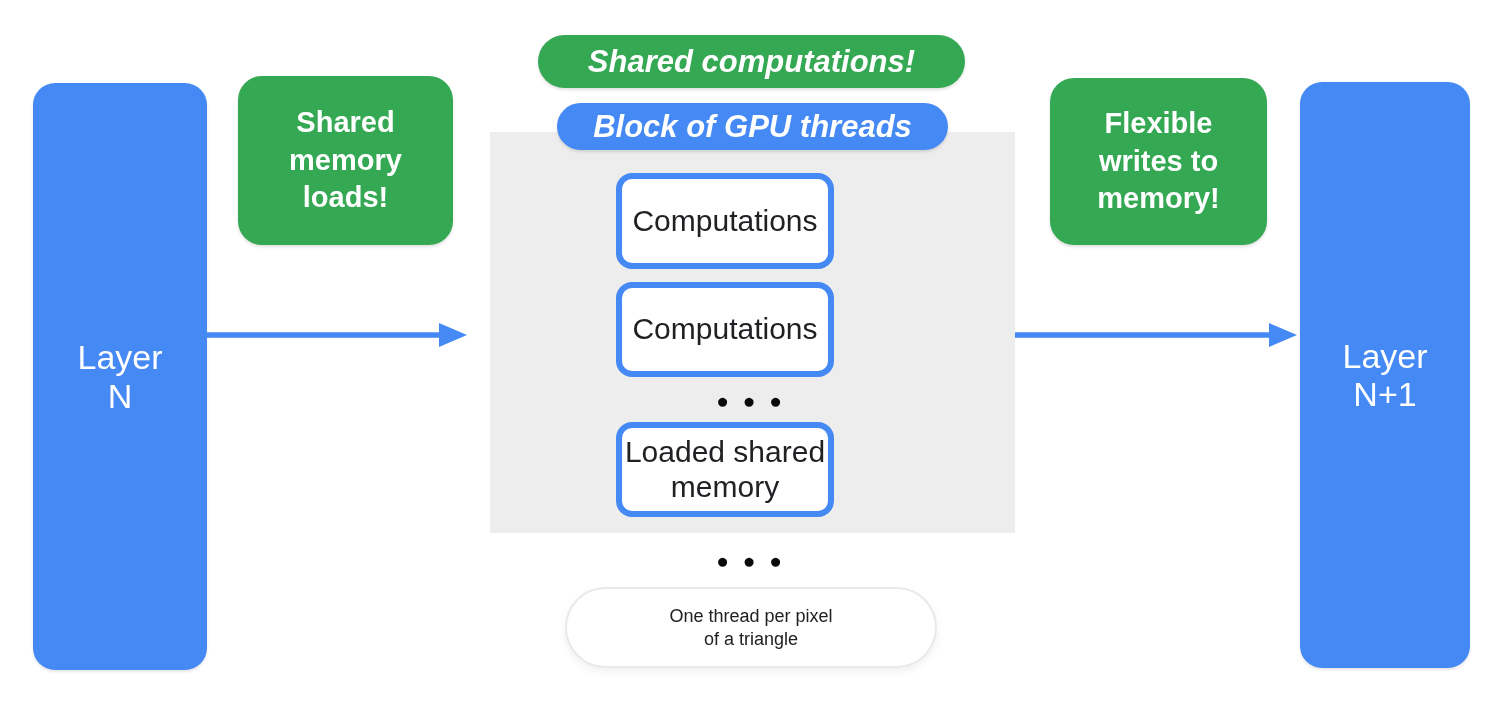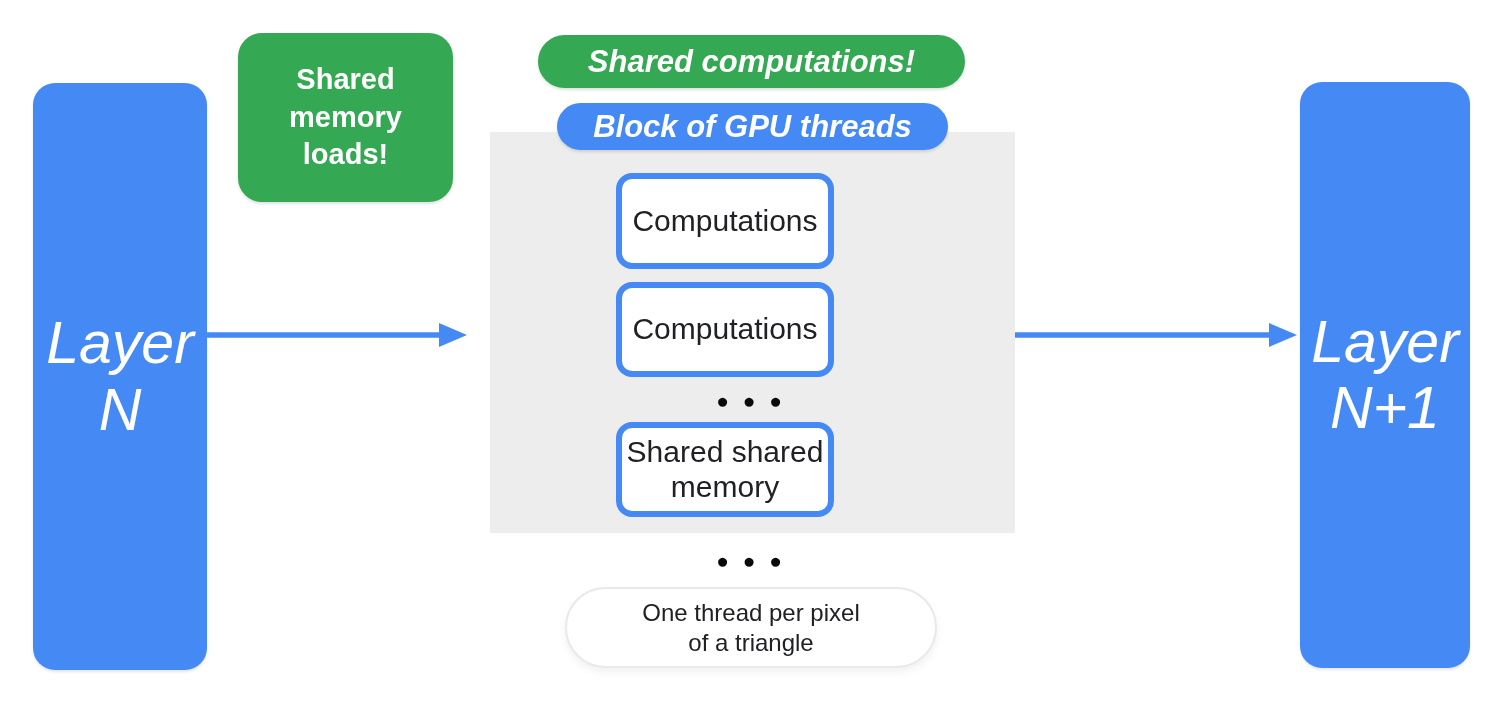--- a/index.html
+++ b/index.html
@@ -22,43 +22,43 @@
   }
   .layer-box{
     position:absolute;
     background:var(--blue);
     border-radius:22px;
     color:#ffffff;
     display:flex;
     align-items:center;
     justify-content:center;
     text-align:center;
-    font-size:59px;
+    font-size:34px;
     line-height:1.12;
     white-space:pre-line;
     box-shadow:0 2px 3px rgba(0,0,0,0.10);
-    font-style:italic;
   }
   #layer-n{ left:33px; top:83px; width:174px; height:587px; }
   #layer-n1{ left:1300px; top:82px; width:170px; height:586px; }
 
   .green-note{
     position:absolute;
     background:var(--green);
     border-radius:24px;
     color:#ffffff;
     font-weight:bold;
     font-size:29px;
     line-height:1.3;
     display:flex;
     align-items:center;
     justify-content:center;
     text-align:center;
     white-space:pre-line;
     box-shadow:0 2px 3px rgba(0,0,0,0.12);
+    margin-top:43px;
   }
   #note-left{ left:238px; top:33px; width:215px; height:169px; }
   #note-right{ left:1050px; top:35px; width:217px; height:167px; }
 
   .pill{
     position:absolute;
     color:#ffffff;
     font-weight:bold;
     font-size:31px;
     display:flex;
@@ -126,21 +126,21 @@
     position:absolute;
     left:565px; top:587px; width:372px; height:81px;
     background:#ffffff;
     border:2px solid #E9E9E9;
     border-radius:41px;
     box-shadow:0 4px 8px rgba(0,0,0,0.06);
     display:flex;
     align-items:center;
     justify-content:center;
     text-align:center;
-    font-size:24px;
+    font-size:18px;
     line-height:1.25;
     color:var(--text-dark);
     white-space:pre-line;
   }
 
   .flow-arrow{ position:absolute; z-index:0; }
   #arrow-left{ left:205px; top:321px; }
   #arrow-right{ left:1015px; top:321px; }
 </style>
 </head>
@@ -153,32 +153,35 @@
 
   <div id="layer-n1" class="layer-box">Layer
 N+1</div>
 
   <div id="note-left" class="green-note">Shared
 memory
 loads!</div>
 
   <div id="note-center" class="pill">Shared computations!</div>
 
+  <div id="note-right" class="green-note">Flexible
+writes to
+memory!</div>
 
   <div id="gray-block"></div>
 
   <div id="gpu-pill" class="pill">Block of GPU threads</div>
 
   <div id="comp1" class="thread-box">Computations</div>
 
   <div id="comp2" class="thread-box">Computations</div>
 
   <div id="dots-inner" class="dots">● ● ●</div>
 
-  <div id="loaded" class="thread-box">Shared shared
+  <div id="loaded" class="thread-box">Loaded shared
 memory</div>
 
   <div id="dots-outer" class="dots">● ● ●</div>
 
   <div id="bottom-note">One thread per pixel
 of a triangle</div>
 
   <svg id="arrow-left" class="flow-arrow" width="264" height="28">
     <line x1="0" y1="14" x2="236" y2="14" stroke="#4589F5" stroke-width="5.5"></line>
     <polygon points="234,2 262,14 234,26" fill="#4589F5"></polygon>

